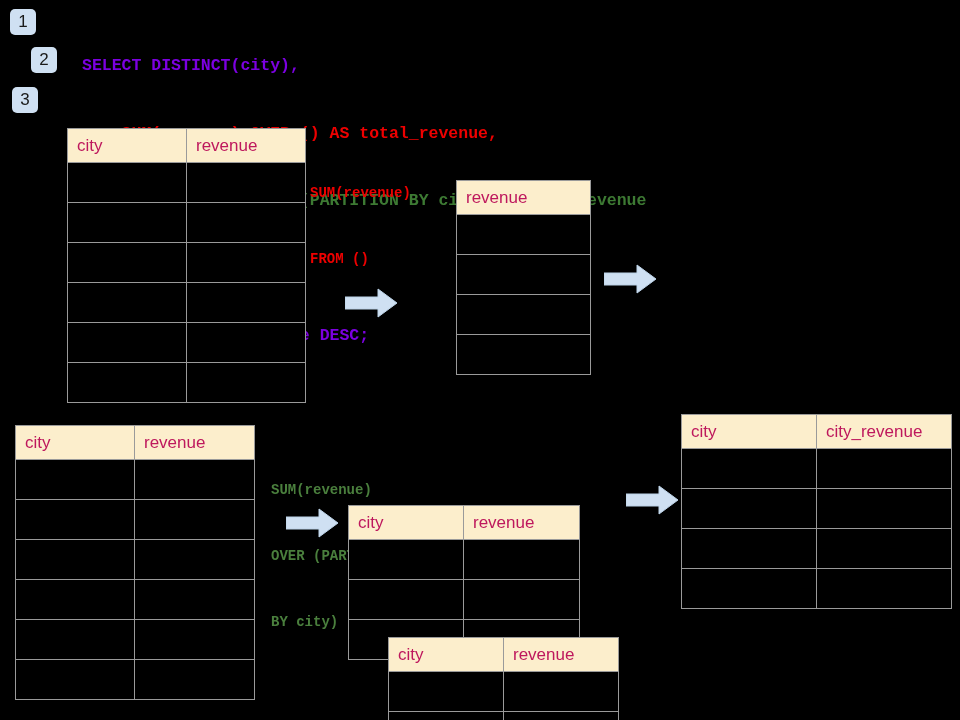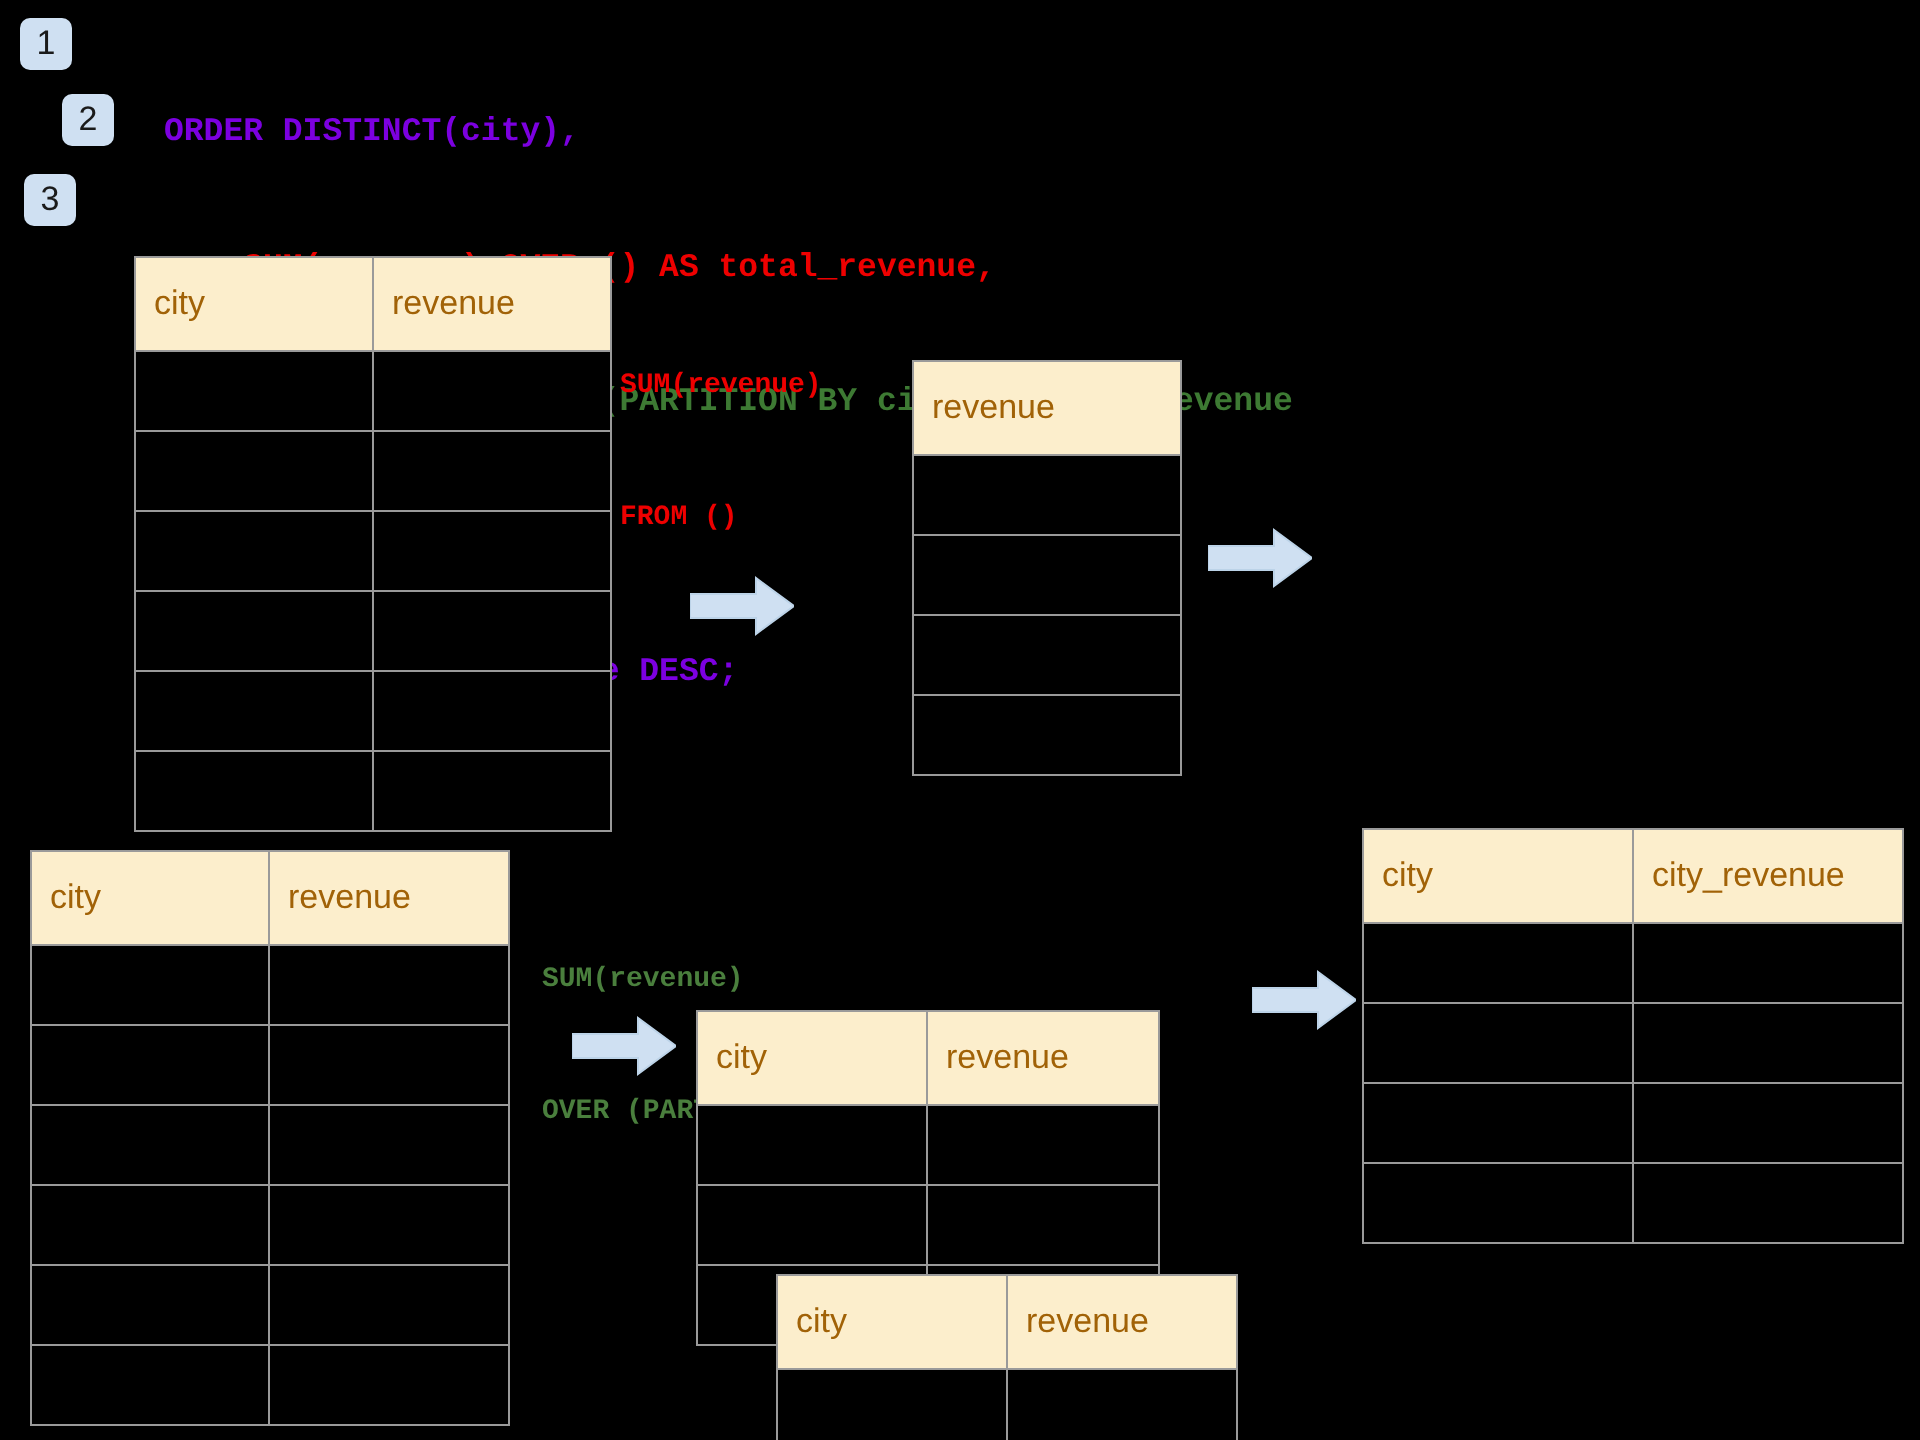--- a/index.html
+++ b/index.html
@@ -74,27 +74,27 @@
     background: #000000;
     table-layout: fixed;
   }
   .tbl th, .tbl td {
     border: 1px solid #9a9a9a;
     padding: 0;
     margin: 0;
   }
   .tbl th {
     background: #fceecc;
-    color: #a16207;
+    color: #be185d;
     font-family: "Liberation Sans", sans-serif;
     font-size: 17px;
     font-weight: normal;
     text-align: left;
     padding: 0 0 0 9px;
-    height: 47px;
+    height: 34px;
     box-sizing: border-box;
   }
   .tbl td {
     background: #000000;
     height: 40px;
     box-sizing: border-box;
   }
 
   
   .arrow {
@@ -107,36 +107,37 @@
 </head>
 <body>
 
 <div id="canvas">
 
   <div class="badge" style="left:10px; top:9px;">1</div>
   <div class="badge" style="left:31px; top:47px;">2</div>
   <div class="badge" style="left:12px; top:87px;">3</div>
 
   <div class="sql-block" style="left:82px; top:10px;">
-    <div class="sql-line c-purple">ORDER DISTINCT(city),</div>
+    <div class="sql-line c-purple">SELECT DISTINCT(city),</div>
     <div class="sql-line c-red">    SUM(revenue) OVER () AS total_revenue,</div>
     <div class="sql-line c-green">    SUM(revenue) OVER (PARTITION BY city) as city_revenue</div>
     <div class="sql-line c-purple">  FROM rides</div>
     <div class="sql-line c-purple">  ORDER by city_revenue DESC;</div>
   </div>
 
 
   <div class="annot red" style="left:310px; top:138px;">
     <div>SUM(revenue)</div>
     <div>FROM ()</div>
   </div>
 
   <div class="annot green" style="left:271px; top:435px;">
     <div>SUM(revenue)</div>
     <div>OVER (PARTITION</div>
+    <div>BY city)</div>
   </div>
 
   <table class="tbl" style="left:67px; top:128px; width:238px;">
     <colgroup>
         <col style="width:119px">
         <col style="width:119px">
       </colgroup>
     <thead>
       <tr>
         <th>city</th>

